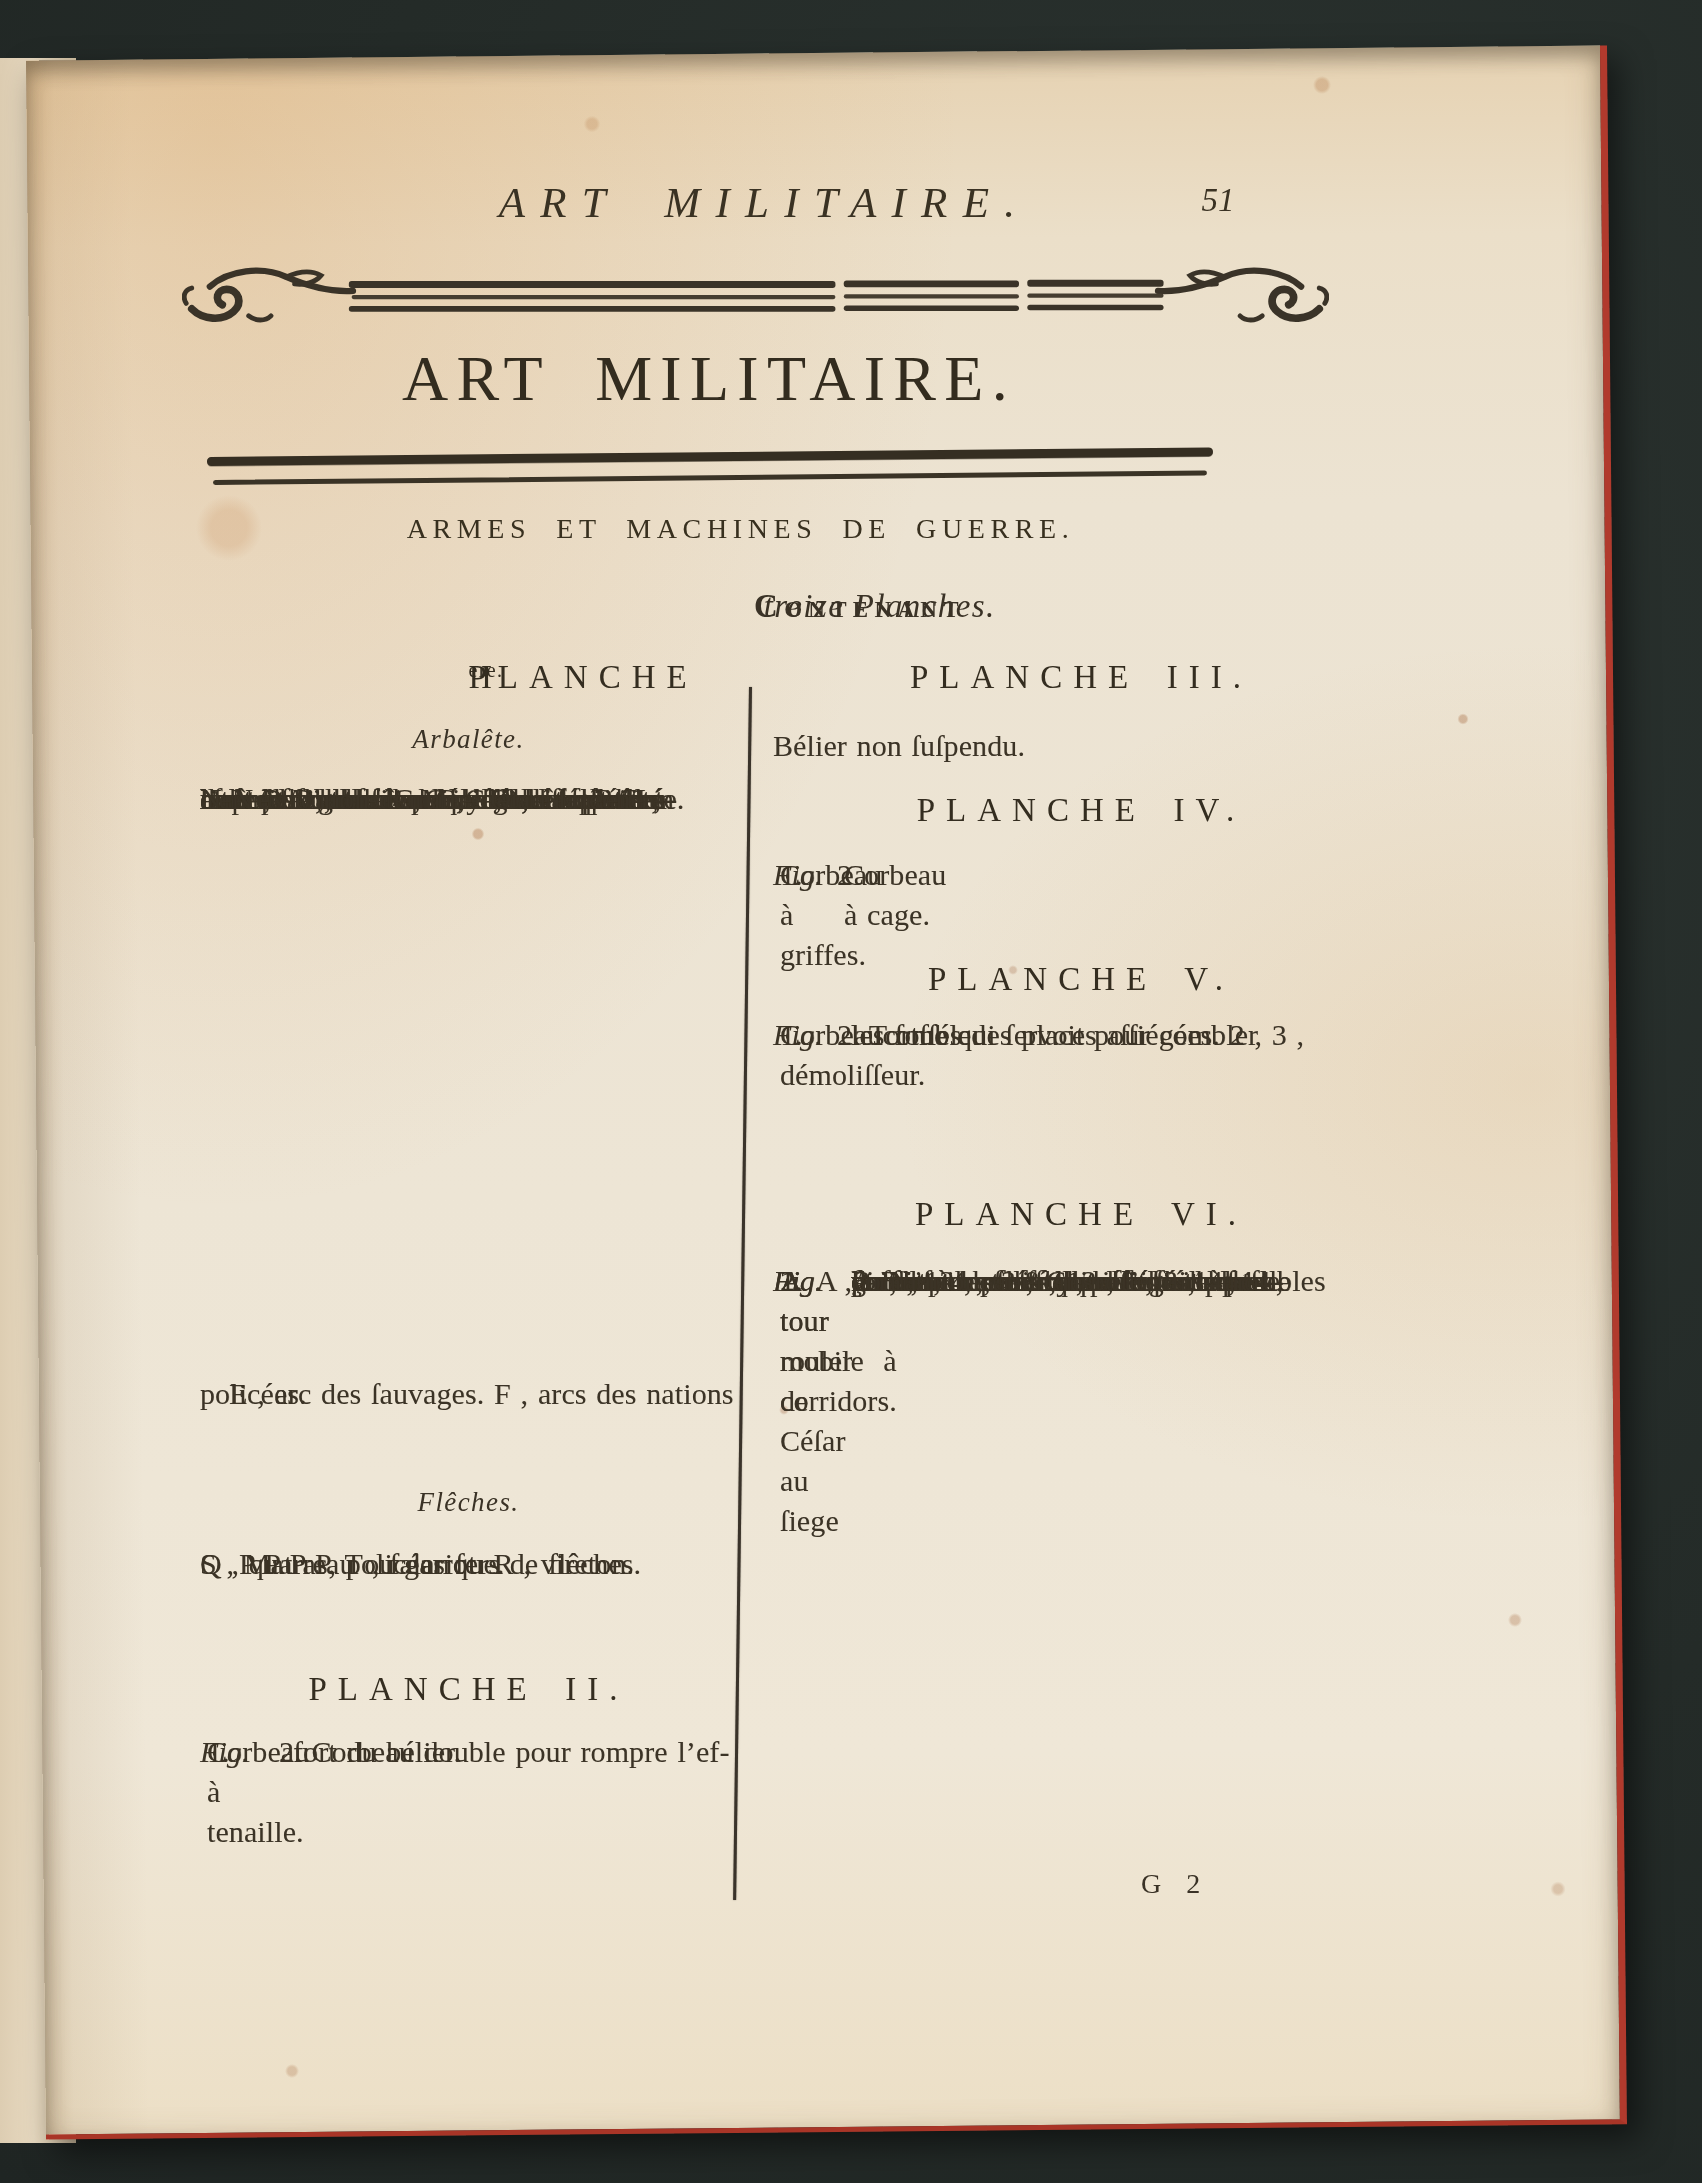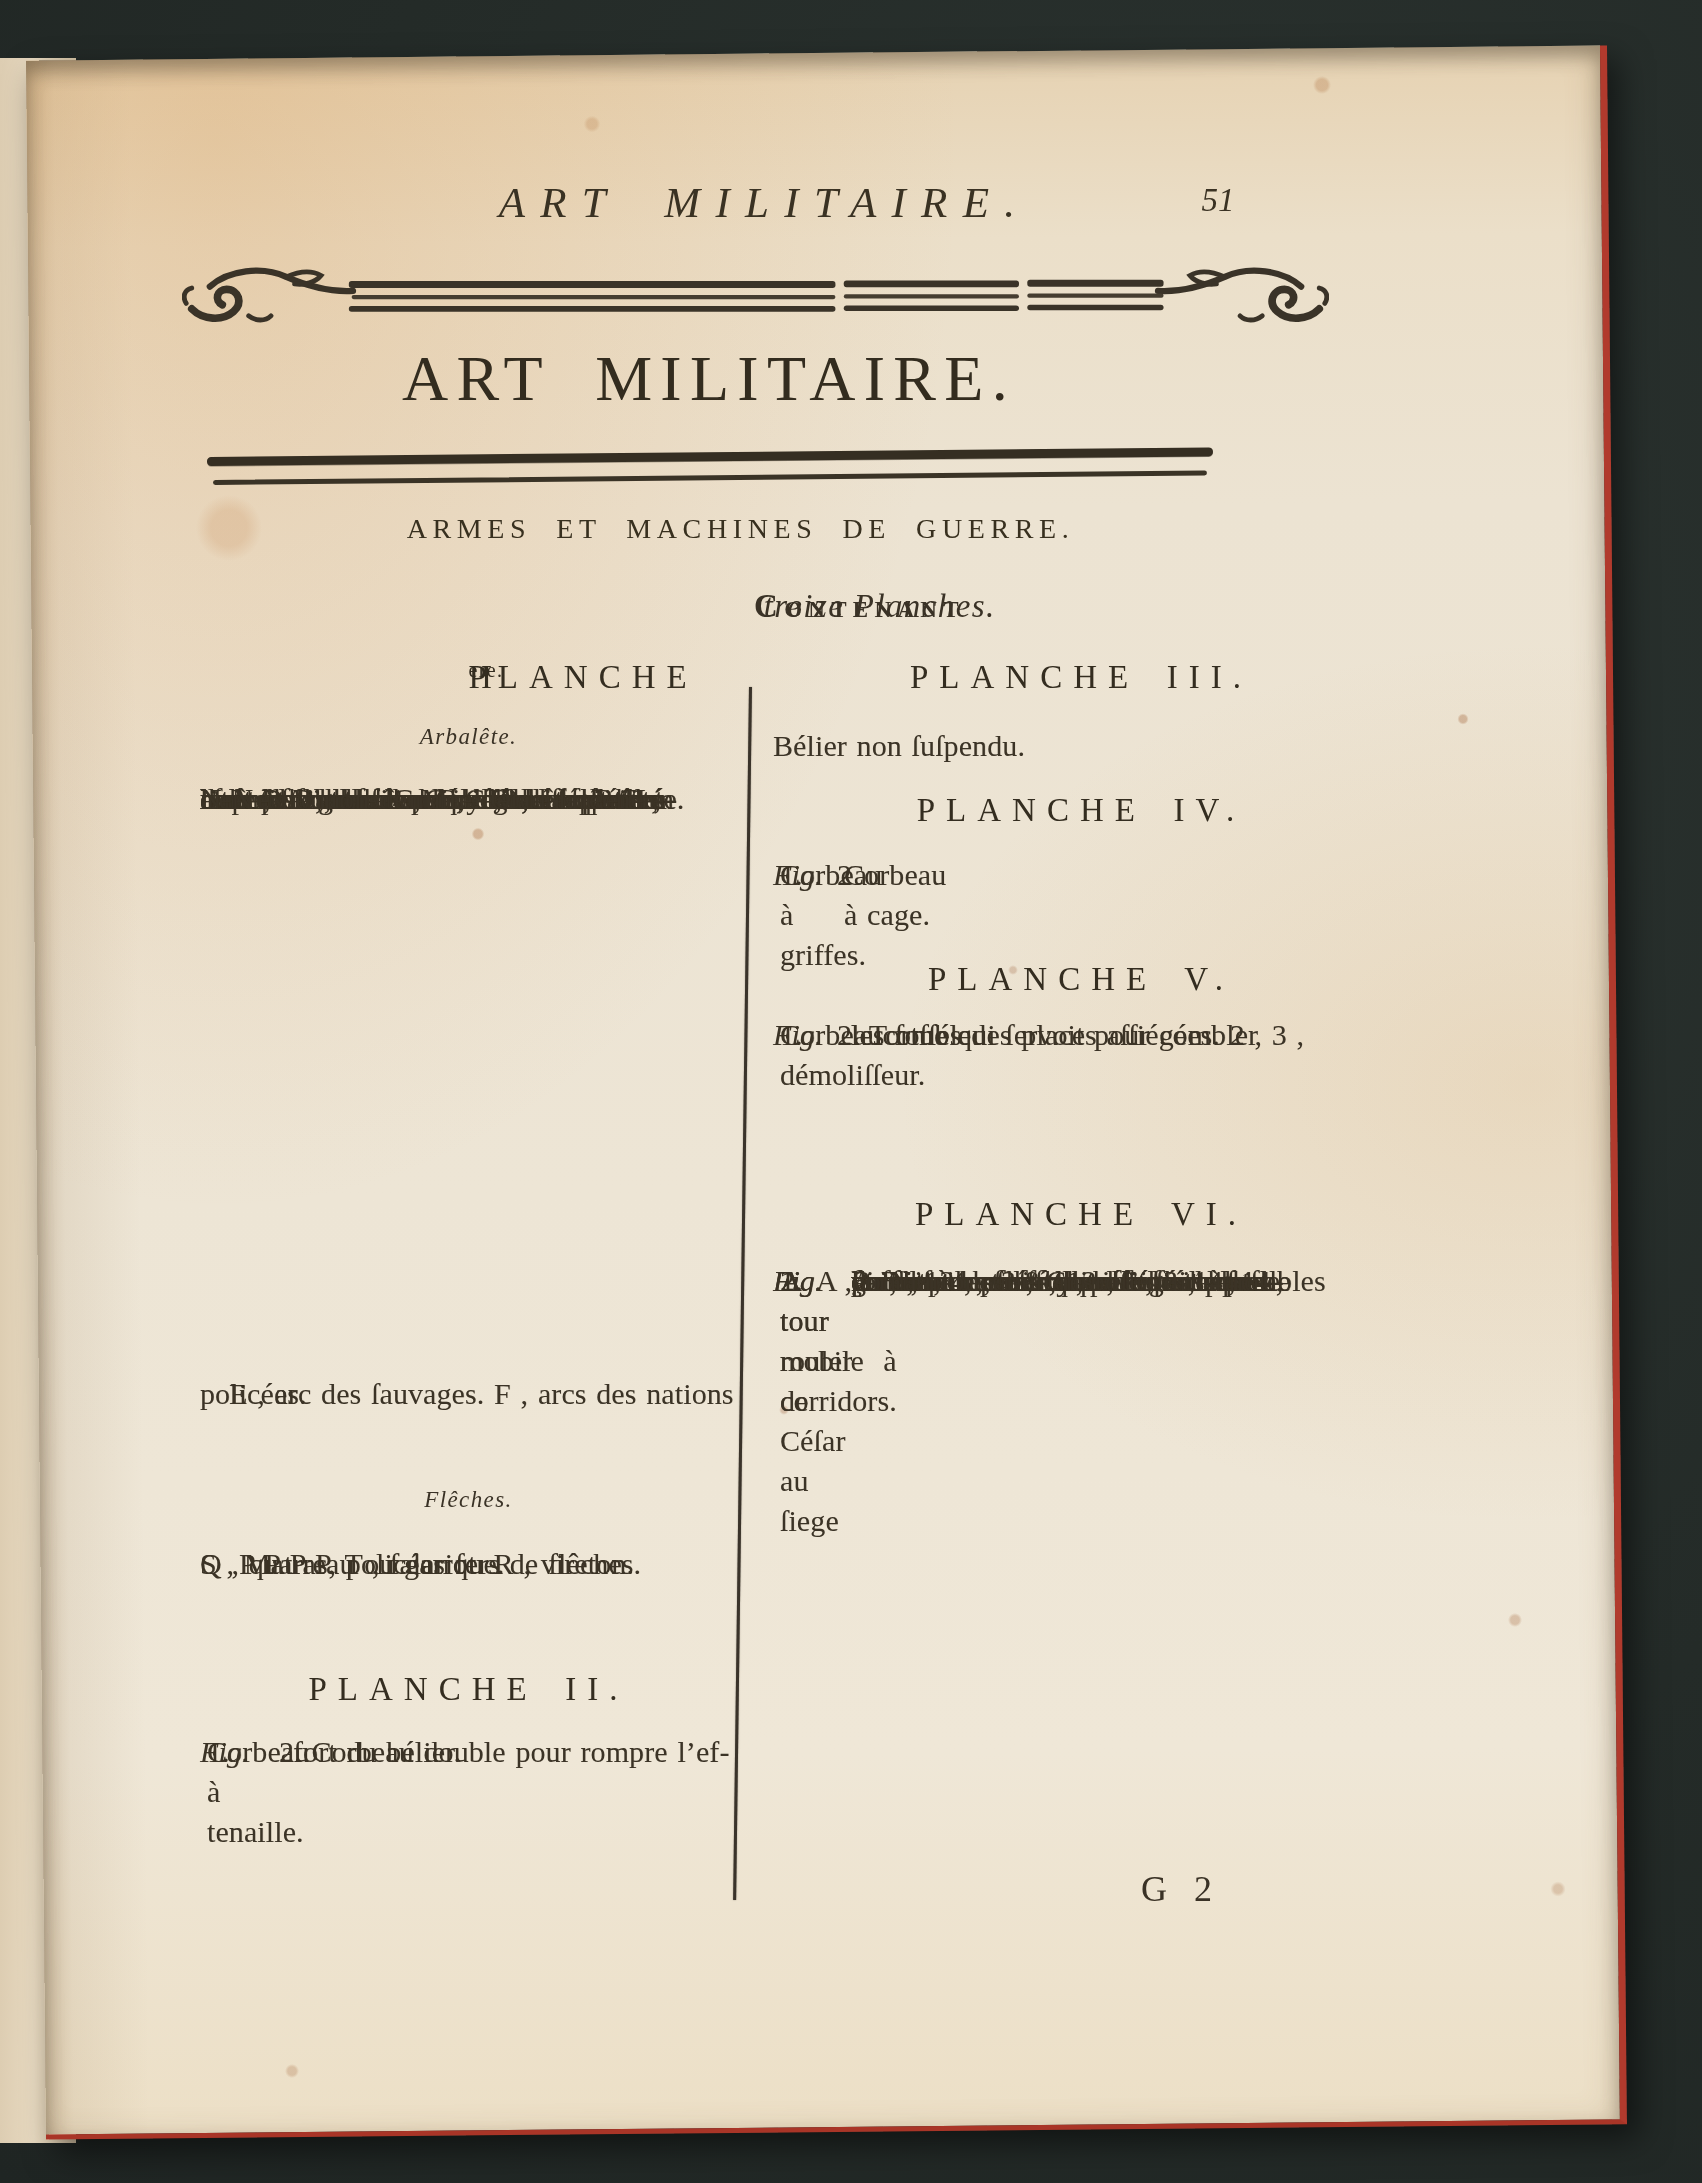--- a/index.html
+++ b/index.html
@@ -62,21 +62,21 @@
   .subtitle {
     left:202px; top:513px; width:1077px; text-align:center;
     font-size:28px; letter-spacing:5.6px; word-spacing:12.5px; color:#38301f;
   }
   .contenant { left:264px; top:588px; width:980px; text-align:center; font-size:33px; color:#3a3226; }
   .contenant .sc { font-variant:small-caps; letter-spacing:6.3px;font-weight:bold; }
   .contenant .it { font-style:italic; letter-spacing:1.4px; margin-left:9.7px; }
 
   .col-head { font-size:33px; letter-spacing:11px; word-spacing:8.3px; text-align:center; color:#342d20; }
   .col-head .sup { font-size:20px; vertical-align:11px; letter-spacing:1.4px; }
-  .ital-head { font-style:italic; font-size:23px; text-align:center; letter-spacing:1.4px; color:#3a3226; }
+  .ital-head { font-style:italic; font-size:27px; text-align:center; letter-spacing:1.4px; color:#3a3226; }
 
   .tblock { font-size:30px; letter-spacing:0.1px; word-spacing:2.1px; color:#3b3326;
             text-shadow:0.3px 0.4px 0 rgba(58,48,32,0.22); }
   .tblock .line { white-space:normal; }
   .lh-left .line  { line-height:43px; height:43px; }
   .lh-right .line { line-height:40px; height:40px; }
   .j { text-align:justify; text-align-last:justify; }
   .tight { letter-spacing:-0.4px; word-spacing:-1.4px; }
   .ind42 { padding-left:29px; }
   .ind56 { padding-left:39px; }
@@ -85,21 +85,21 @@
   .p92  { padding-left:64px; }
   .p112 { padding-left:78px; }
   .figl { font-style:italic; }
   .fign { margin-left:7px; }
   .figt { margin-left:7px; }
   .column-divider {
     left:749px; top:687px; width:2.8px; height:1213px; background:#3a332a;
     transform:rotate(0.75deg); transform-origin:50% 0;
     box-shadow:0 0 1.4px rgba(58,51,42,.6);
   }
-  .signature { font-size:36px; letter-spacing:4.2px; word-spacing:9.7px; color:#3a3226; }
+  .signature { font-size:28px; letter-spacing:4.2px; word-spacing:9.7px; color:#3a3226; }
 </style>
 </head>
 <body data-name="book-scan">
 
 <div class="under-paper" data-name="under-page-edges"></div>
 <div class="paper" data-name="page-paper"></div>
 <div class="spots" data-name="foxing-spots"></div>
 
 <div class="content" data-name="page-content">
 

